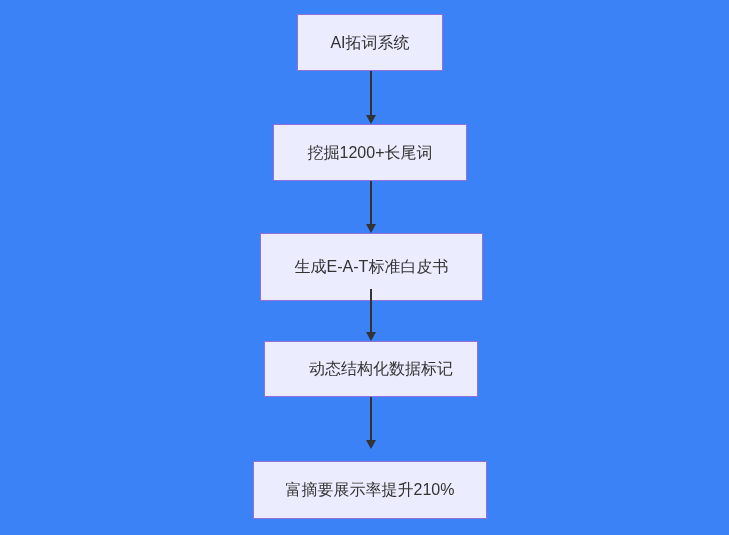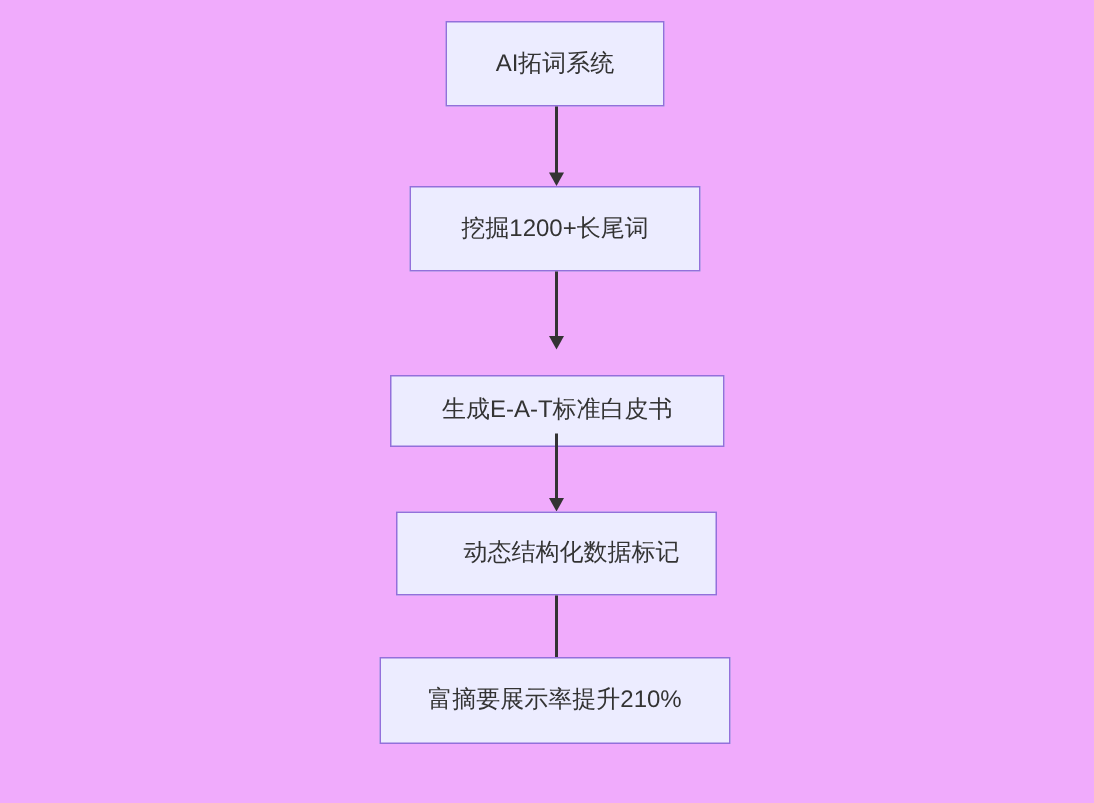--- a/index.html
+++ b/index.html
@@ -4,41 +4,41 @@
 <style>
   html, body {
     margin: 0;
     padding: 0;
     font-family: "Liberation Sans", "DejaVu Sans", sans-serif;
   }
   .canvas {
     position: relative;
     width: 729px;
     height: 535px;
-    background: #f0abfc;
+    background: #3b82f6;
     overflow: hidden;
   }
   .node {
     position: absolute;
     background: #ECECFF;
     border: 1px solid #9370DB;
     color: #333333;
     display: flex;
     align-items: center;
     justify-content: center;
     font-size: 16px;
     line-height: 1.2;
     text-align: center;
     box-sizing: border-box;
   }
   .node-1 { left: 297px; top: 14px;  width: 146px; height: 57px; }
   .node-2 { left: 273px; top: 124px; width: 194px; height: 57px; }
-  .node-3 { left: 260px; top: 250px; width: 223px; height: 48px; }
+  .node-3 { left: 260px; top: 233px; width: 223px; height: 68px; }
   .node-4 { left: 264px; top: 341px; width: 214px; height: 56px; padding-left: 20px; }
-  .node-5 { left: 253px; top: 438px; width: 234px; height: 58px; }
+  .node-5 { left: 253px; top: 461px; width: 234px; height: 58px; }
   .edge {
     position: absolute;
     left: 365px;
     width: 12px;
   }
   .edge-1 { top: 71px;  height: 53px; }
   .edge-2 { top: 181px; height: 52px; }
   .edge-3 { top: 289px; height: 52px; }
   .edge-4 { top: 397px; height: 52px; }
   .edge .line {

